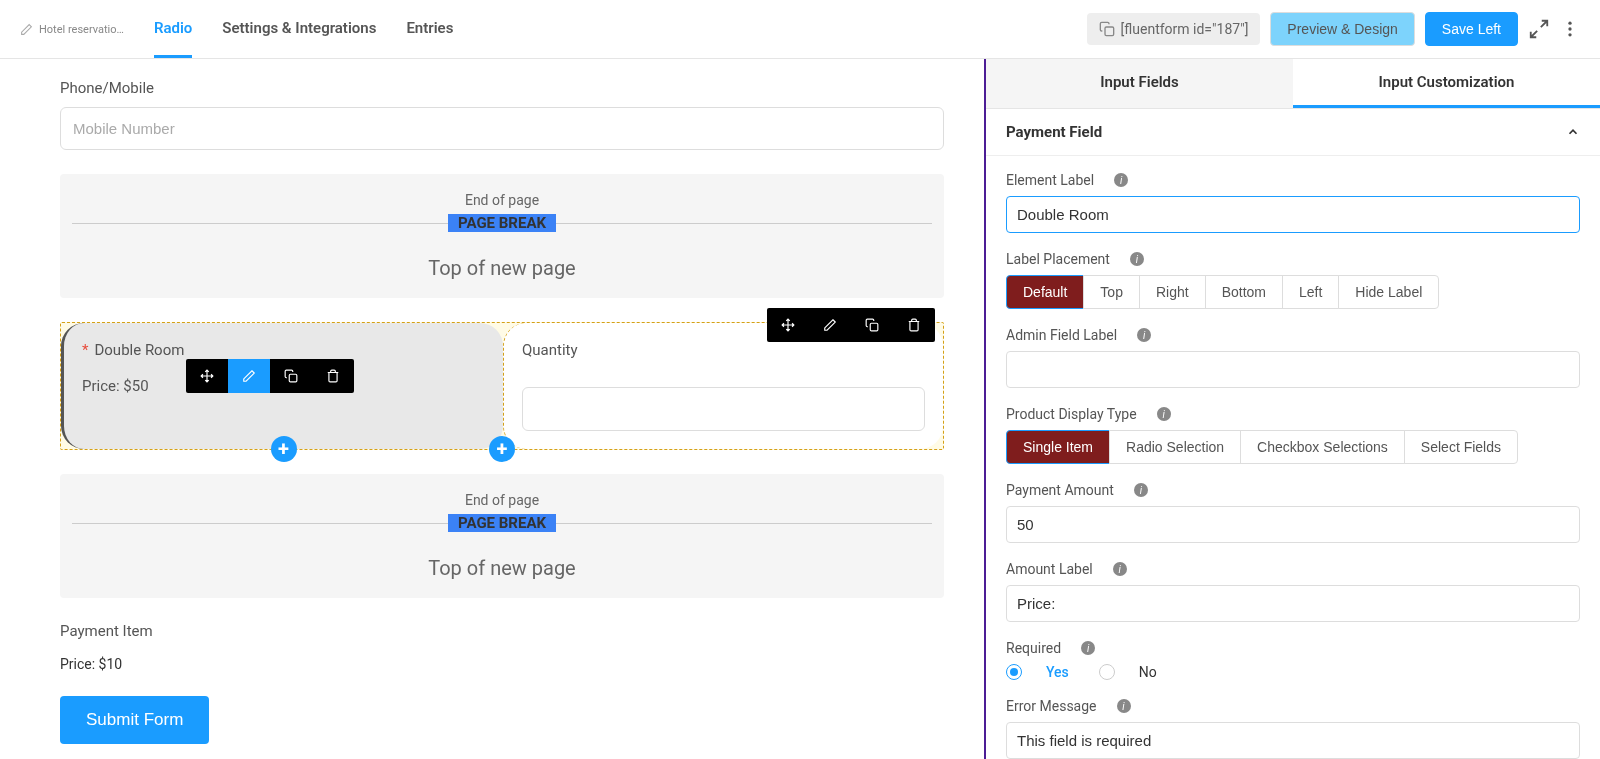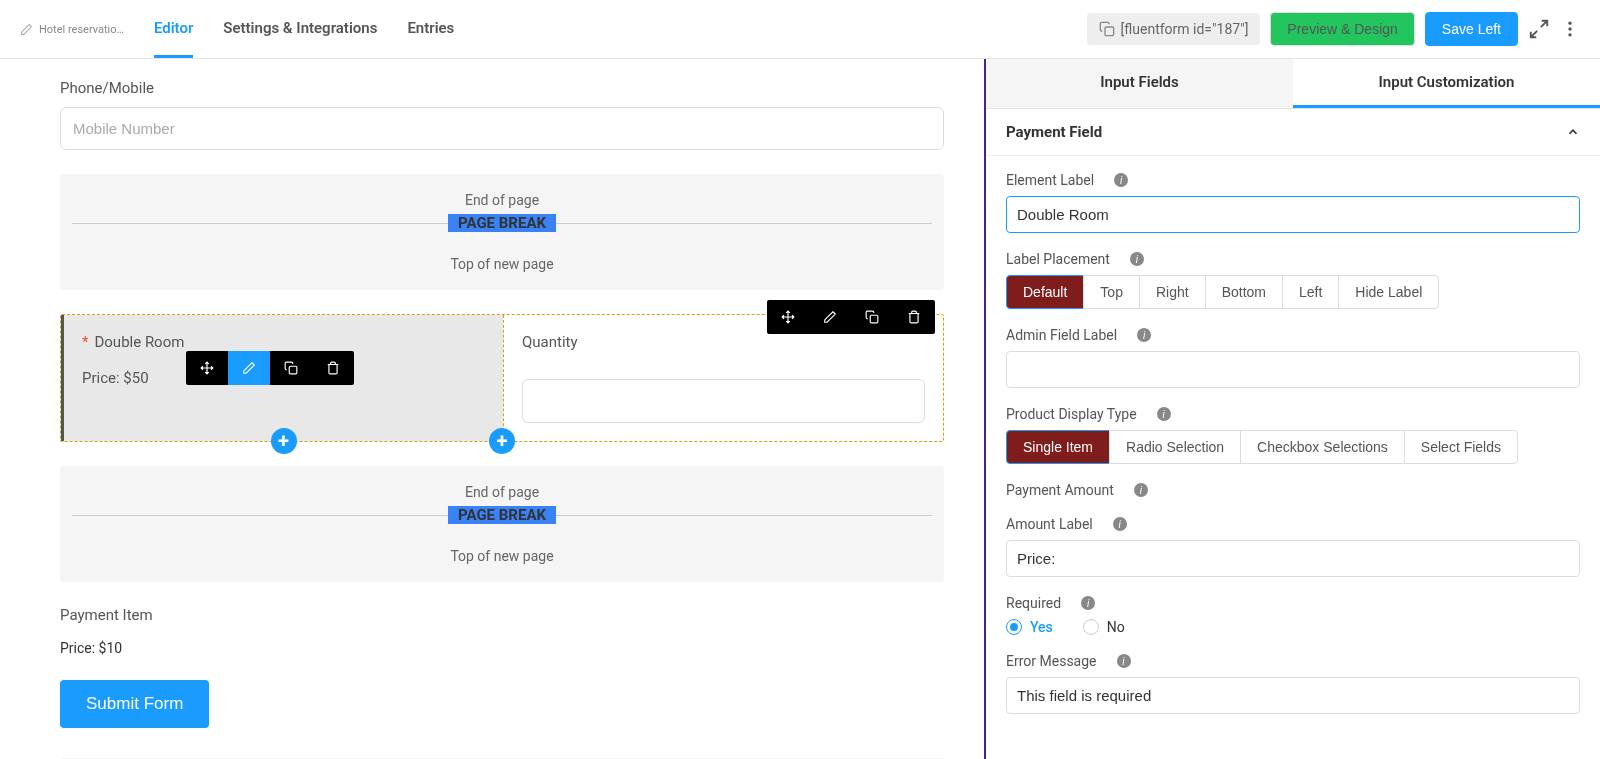--- a/index.html
+++ b/index.html
@@ -4,21 +4,21 @@
 <style>
 * { box-sizing: border-box; margin: 0; padding: 0; }
 body { font-family: -apple-system, BlinkMacSystemFont, "Segoe UI", Roboto, Helvetica, Arial, sans-serif; font-size: 14px; color: #333; background: #fff; }
 .topbar { display: flex; align-items: center; padding: 10px 20px; border-bottom: 1px solid #e5e5e5; height: 59px; }
 .form-title { color: #888; font-size: 11px; display: flex; align-items: center; gap: 6px; margin-right: 30px; }
 .tabs { display: flex; gap: 30px; }
 .tab { color: #555; font-weight: 600; font-size: 15px; padding: 18px 0; cursor: pointer; border-bottom: 3px solid transparent; }
 .tab.active { color: #1a9cff; border-bottom-color: #1a9cff; }
 .topbar-right { margin-left: auto; display: flex; align-items: center; gap: 10px; }
 .shortcode { background: #eee; color: #666; padding: 8px 12px; border-radius: 4px; font-size: 14px; display: flex; align-items: center; gap: 6px; }
-.btn { padding: 8px 16px; border-radius: 4px; border: 1px solid #ddd; background: #22c55e; cursor: pointer; font-size: 14px; color: #555; }
+.btn { padding: 8px 16px; border-radius: 4px; border: 1px solid #ddd; background: #7dd3fc; cursor: pointer; font-size: 14px; color: #555; }
 .btn-primary { background: #1a9cff; color: #fff; border-color: #1a9cff; font-weight: 500; }
 .expand-icon, .more-icon { cursor: pointer; color: #555; }
 .main { display: flex; height: 700px; }
 .canvas { flex: 1; padding: 20px 40px 0 60px; overflow-y: auto; }
 .sidebar { width: 616px; border-left: 2px solid #4c1d95; display: flex; flex-direction: column; }
 .sidebar-tabs { display: flex; background: #f5f5f5; border-bottom: 1px solid #e5e5e5; }
 .sidebar-tab { flex: 1; text-align: center; padding: 14px; font-weight: 600; cursor: pointer; color: #333; font-size: 15px; }
 .sidebar-tab.active { background: #fff; border-bottom: 3px solid #1a9cff; }
 .panel-header { display: flex; justify-content: space-between; padding: 14px 20px; border-bottom: 1px solid #eee; font-weight: 700; font-size: 15px; align-items: center; }
 .panel-body { padding: 16px 20px; overflow-y: auto; }
@@ -26,36 +26,36 @@
 .field-label { font-size: 14px; color: #555; margin-bottom: 8px; display: flex; align-items: center; gap: 20px; }
 .info-icon { width: 14px; height: 14px; background: #888; color: #fff; border-radius: 50%; display: inline-flex; align-items: center; justify-content: center; font-size: 10px; font-style: italic; }
 .text-input { width: 100%; padding: 9px 10px; border: 1px solid #ddd; border-radius: 4px; font-size: 15px; color: #333; }
 .text-input.focused { border-color: #1a9cff; }
 .btn-group { display: flex; }
 .btn-group button { padding: 8px 16px; border: 1px solid #ddd; background: #fff; cursor: pointer; font-size: 14px; color: #555; margin-left: -1px; }
 .btn-group button:first-child { border-radius: 4px 0 0 4px; margin-left: 0; }
 .btn-group button:last-child { border-radius: 0 4px 4px 0; }
 .btn-group button.selected { background: #7f1d1d; color: #fff; border-color: #1a9cff; }
 .radio-group { display: flex; gap: 30px; }
-.radio-item { display: flex; align-items: flex-end; gap: 8px; cursor: pointer; }
+.radio-item { display: flex; align-items: flex-end; gap: 24px; cursor: pointer; }
 .radio { width: 16px; height: 16px; border: 1px solid #ccc; border-radius: 50%; display: inline-flex; align-items: center; justify-content: center; }
 .radio.checked { border-color: #1a9cff; }
 .radio.checked::after { content: ''; width: 8px; height: 8px; background: #1a9cff; border-radius: 50%; }
 .radio-label.active { color: #1a9cff; font-weight: 500; }
 .form-field-label { font-size: 15px; color: #555; margin-bottom: 10px; display: block; }
 .form-input { width: 100%; padding: 12px; border: 1px solid #ddd; border-radius: 6px; font-size: 15px; }
 .form-input::placeholder { color: #aaa; }
 .page-break { background: #f5f5f5; border-radius: 4px; padding: 18px 12px; margin: 24px 0; text-align: center; }
 .page-break .pb-top { color: #666; font-size: 14px; margin-bottom: 6px; }
 .page-break .pb-mid { font-weight: 700; color: #333; font-size: 15px; margin: 6px 0; position: relative; }
-.page-break .pb-bottom { color: #666; font-size: 14px; margin-top: 24px; }
+.page-break .pb-bottom { color: #666; font-size: 20px; margin-top: 24px; }
 .pb-mid span { background: #3b82f6; padding: 0 10px; position: relative; z-index: 1; }
 .pb-line { position: absolute; top: 50%; left: 0; right: 0; border-top: 1px solid #ccc; z-index: 0; }
 .selected-row { position: relative; border: 1px dashed #d4a017; border-radius: 2px; background: #fffbe6; padding: 0; display: flex; margin: 24px 0; }
-.selected-cell { flex: 1; padding: 18px; position: relative; }
+.selected-cell { flex: 1; padding: 18px; position: relative; border-radius: 23px; }
 .selected-cell.left { background: #e8e8e8; border-left: 3px solid #555; }
 .selected-cell.right { border-left: 1px dashed #d4a017; background: #fff; }
 .cell-label { font-size: 15px; color: #555; margin-bottom: 18px; }
 .cell-label .req { color: #e74c3c; margin-right: 6px; }
 .cell-price { font-size: 15px; color: #555; }
 .toolbar { position: absolute; background: #000; display: flex; border-radius: 2px; z-index: 10; }
 .toolbar.outer { top: -15px; right: 8px; }
 .toolbar.inner { top: 36px; left: 122px; }
 .tool-btn { padding: 10px 14px; color: #fff; cursor: pointer; display: flex; align-items: center; justify-content: center; }
 .tool-btn.active { background: #1a9cff; }
@@ -73,21 +73,21 @@
 <body>
 
 <div class="topbar">
   <div class="form-title">
     <svg width="13" height="13" viewBox="0 0 24 24" fill="none" stroke="#aaa" stroke-width="2">
         <path d="M17 3l4 4L7 21H3v-4L17 3z"></path>
       </svg>
     <span>Hotel reservatio…</span>
   </div>
   <div class="tabs">
-    <div class="tab active">Editor</div>
+    <div class="tab active">Radio</div>
     <div class="tab">Settings &amp; Integrations</div>
     <div class="tab">Entries</div>
   </div>
   <div class="topbar-right">
     <div class="shortcode">
       <svg width="16" height="16" viewBox="0 0 24 24" fill="none" stroke="#888" stroke-width="2">
           <rect x="9" y="9" width="13" height="13" rx="2"></rect>
           <path d="M5 15H4a2 2 0 01-2-2V4a2 2 0 012-2h9a2 2 0 012 2v1"></path>
         </svg>
       <span>[fluentform id="187"]</span>
@@ -250,20 +250,21 @@
           <button>Checkbox Selections</button>
           <button>Select Fields</button>
         </div>
       </div>
 
       <div class="field-group">
         <div class="field-label">
             <span>Payment Amount</span>
             <span class="info-icon">i</span>
           </div>
+        <input class="text-input" value="50" style="">
       </div>
 
       <div class="field-group">
         <div class="field-label">
             <span>Amount Label</span>
             <span class="info-icon">i</span>
           </div>
         <input class="text-input" value="Price:" style="">
       </div>
 

